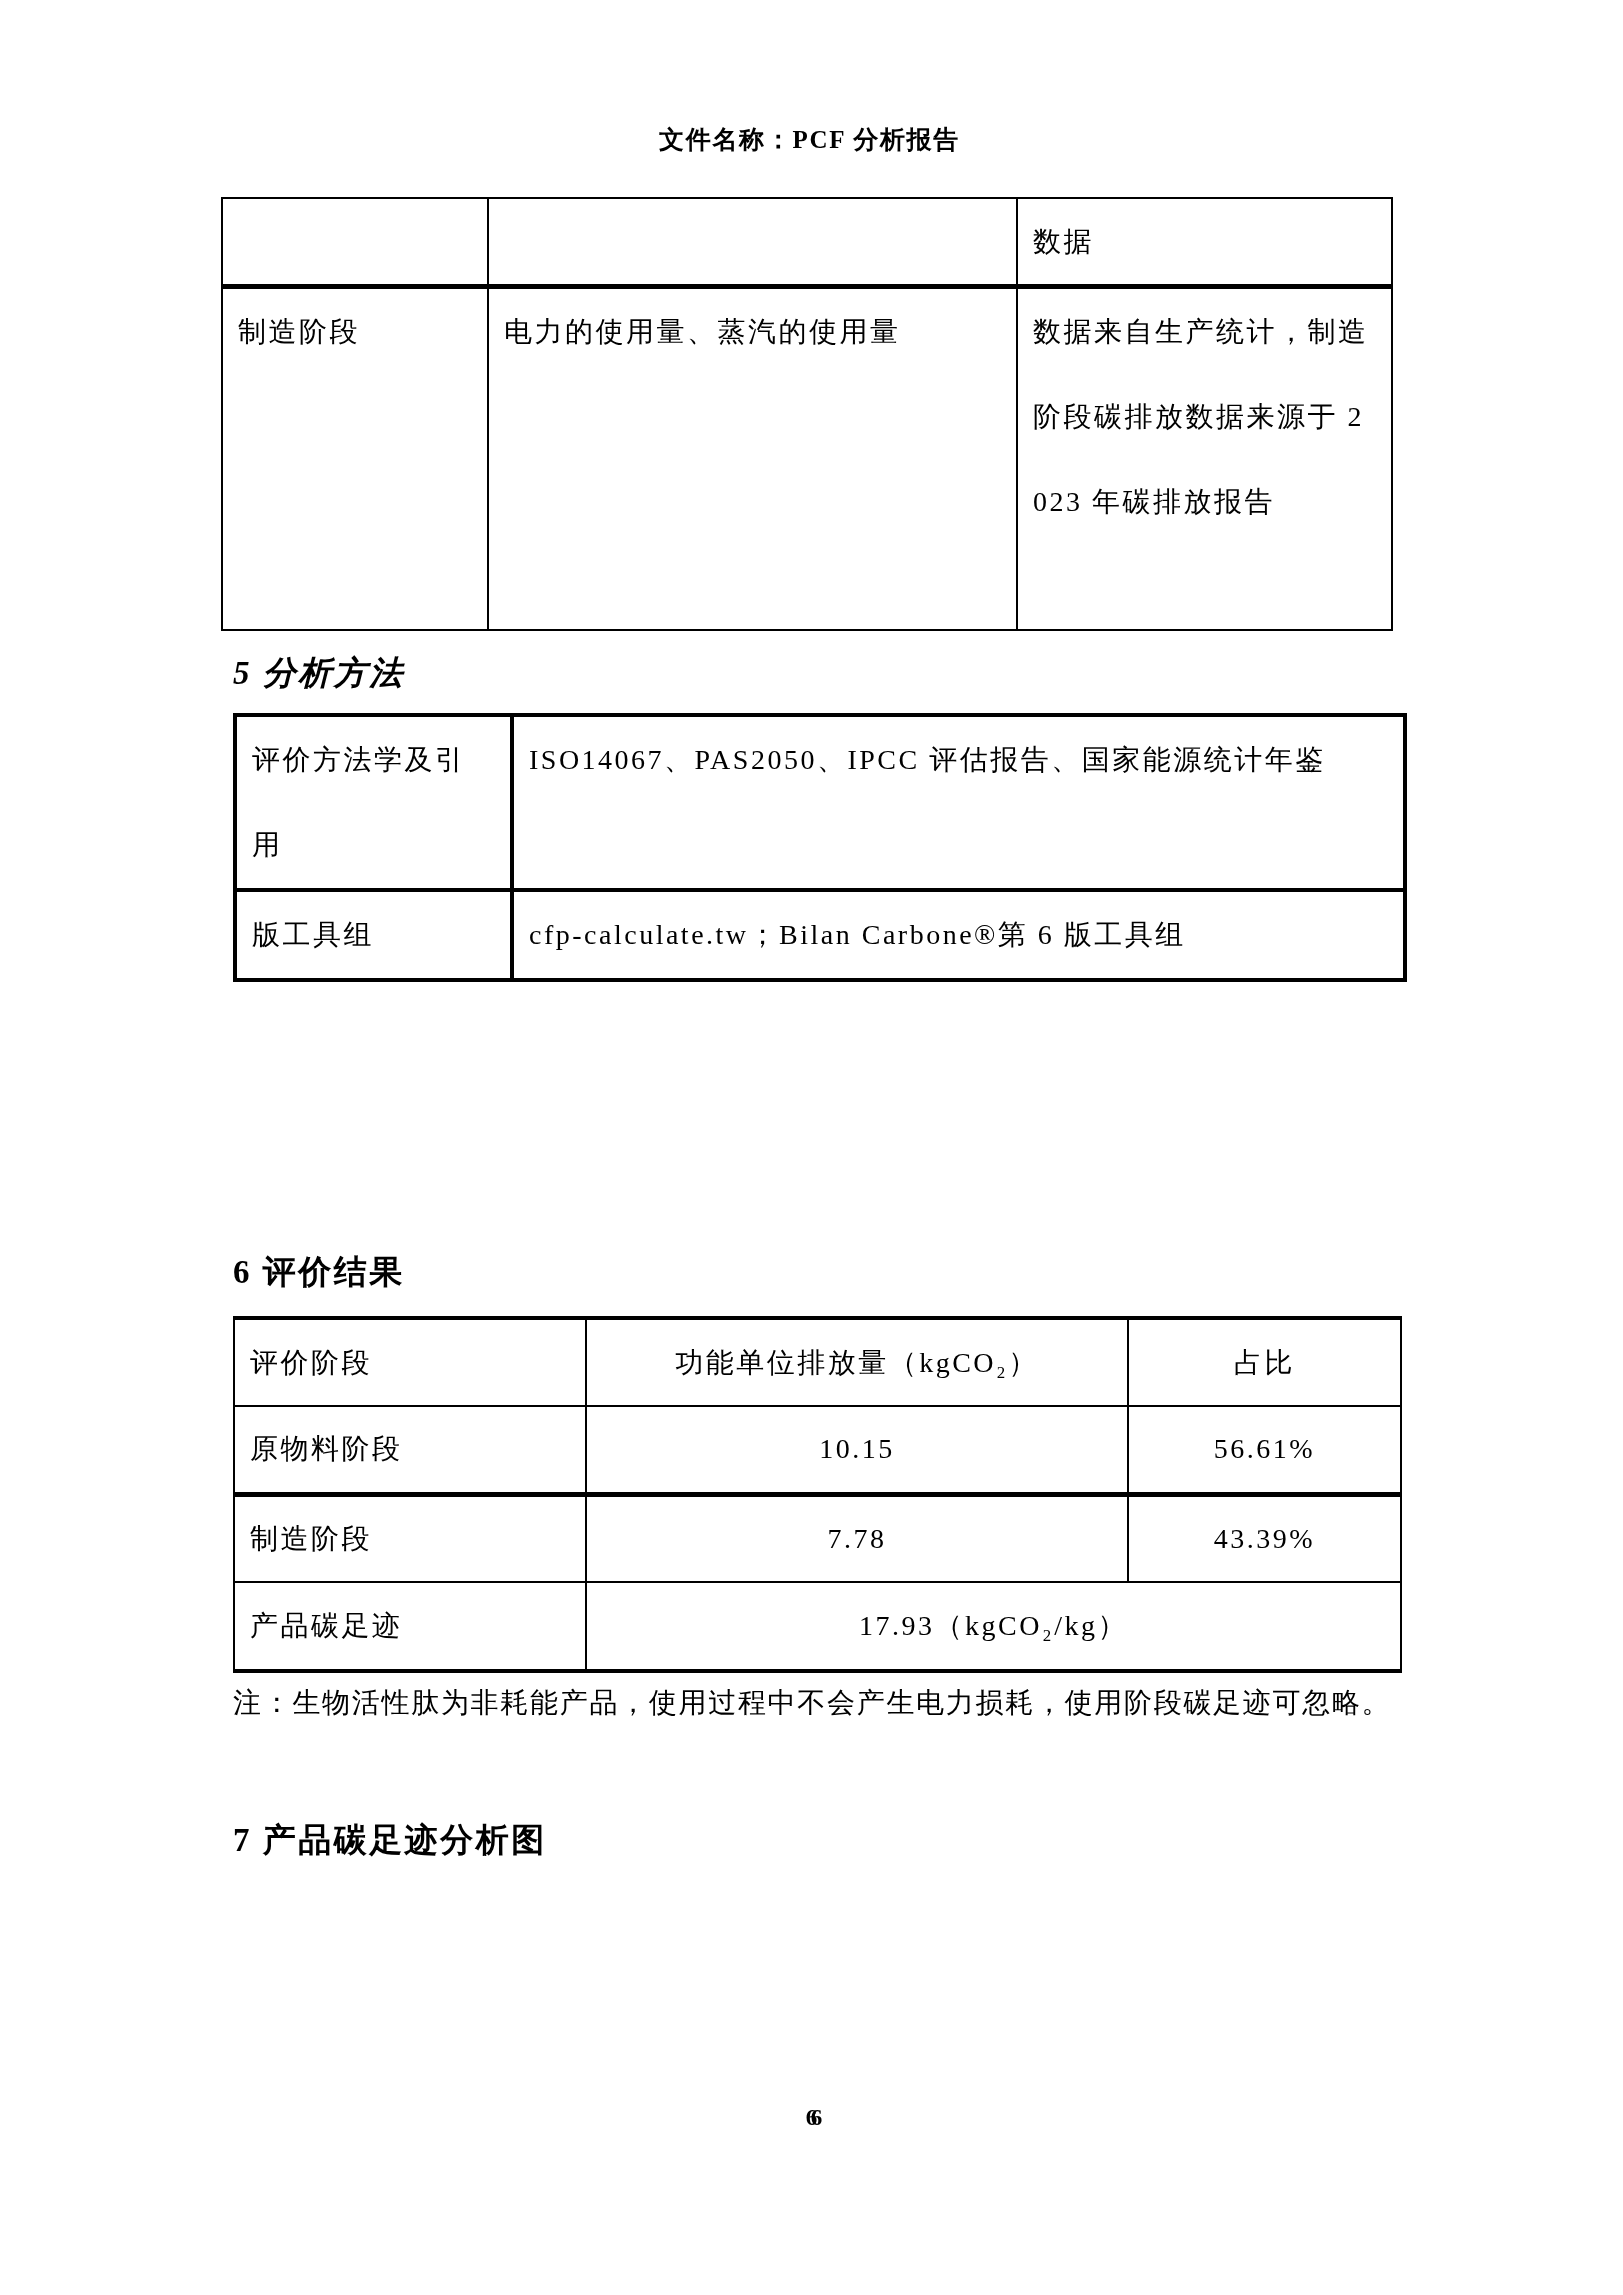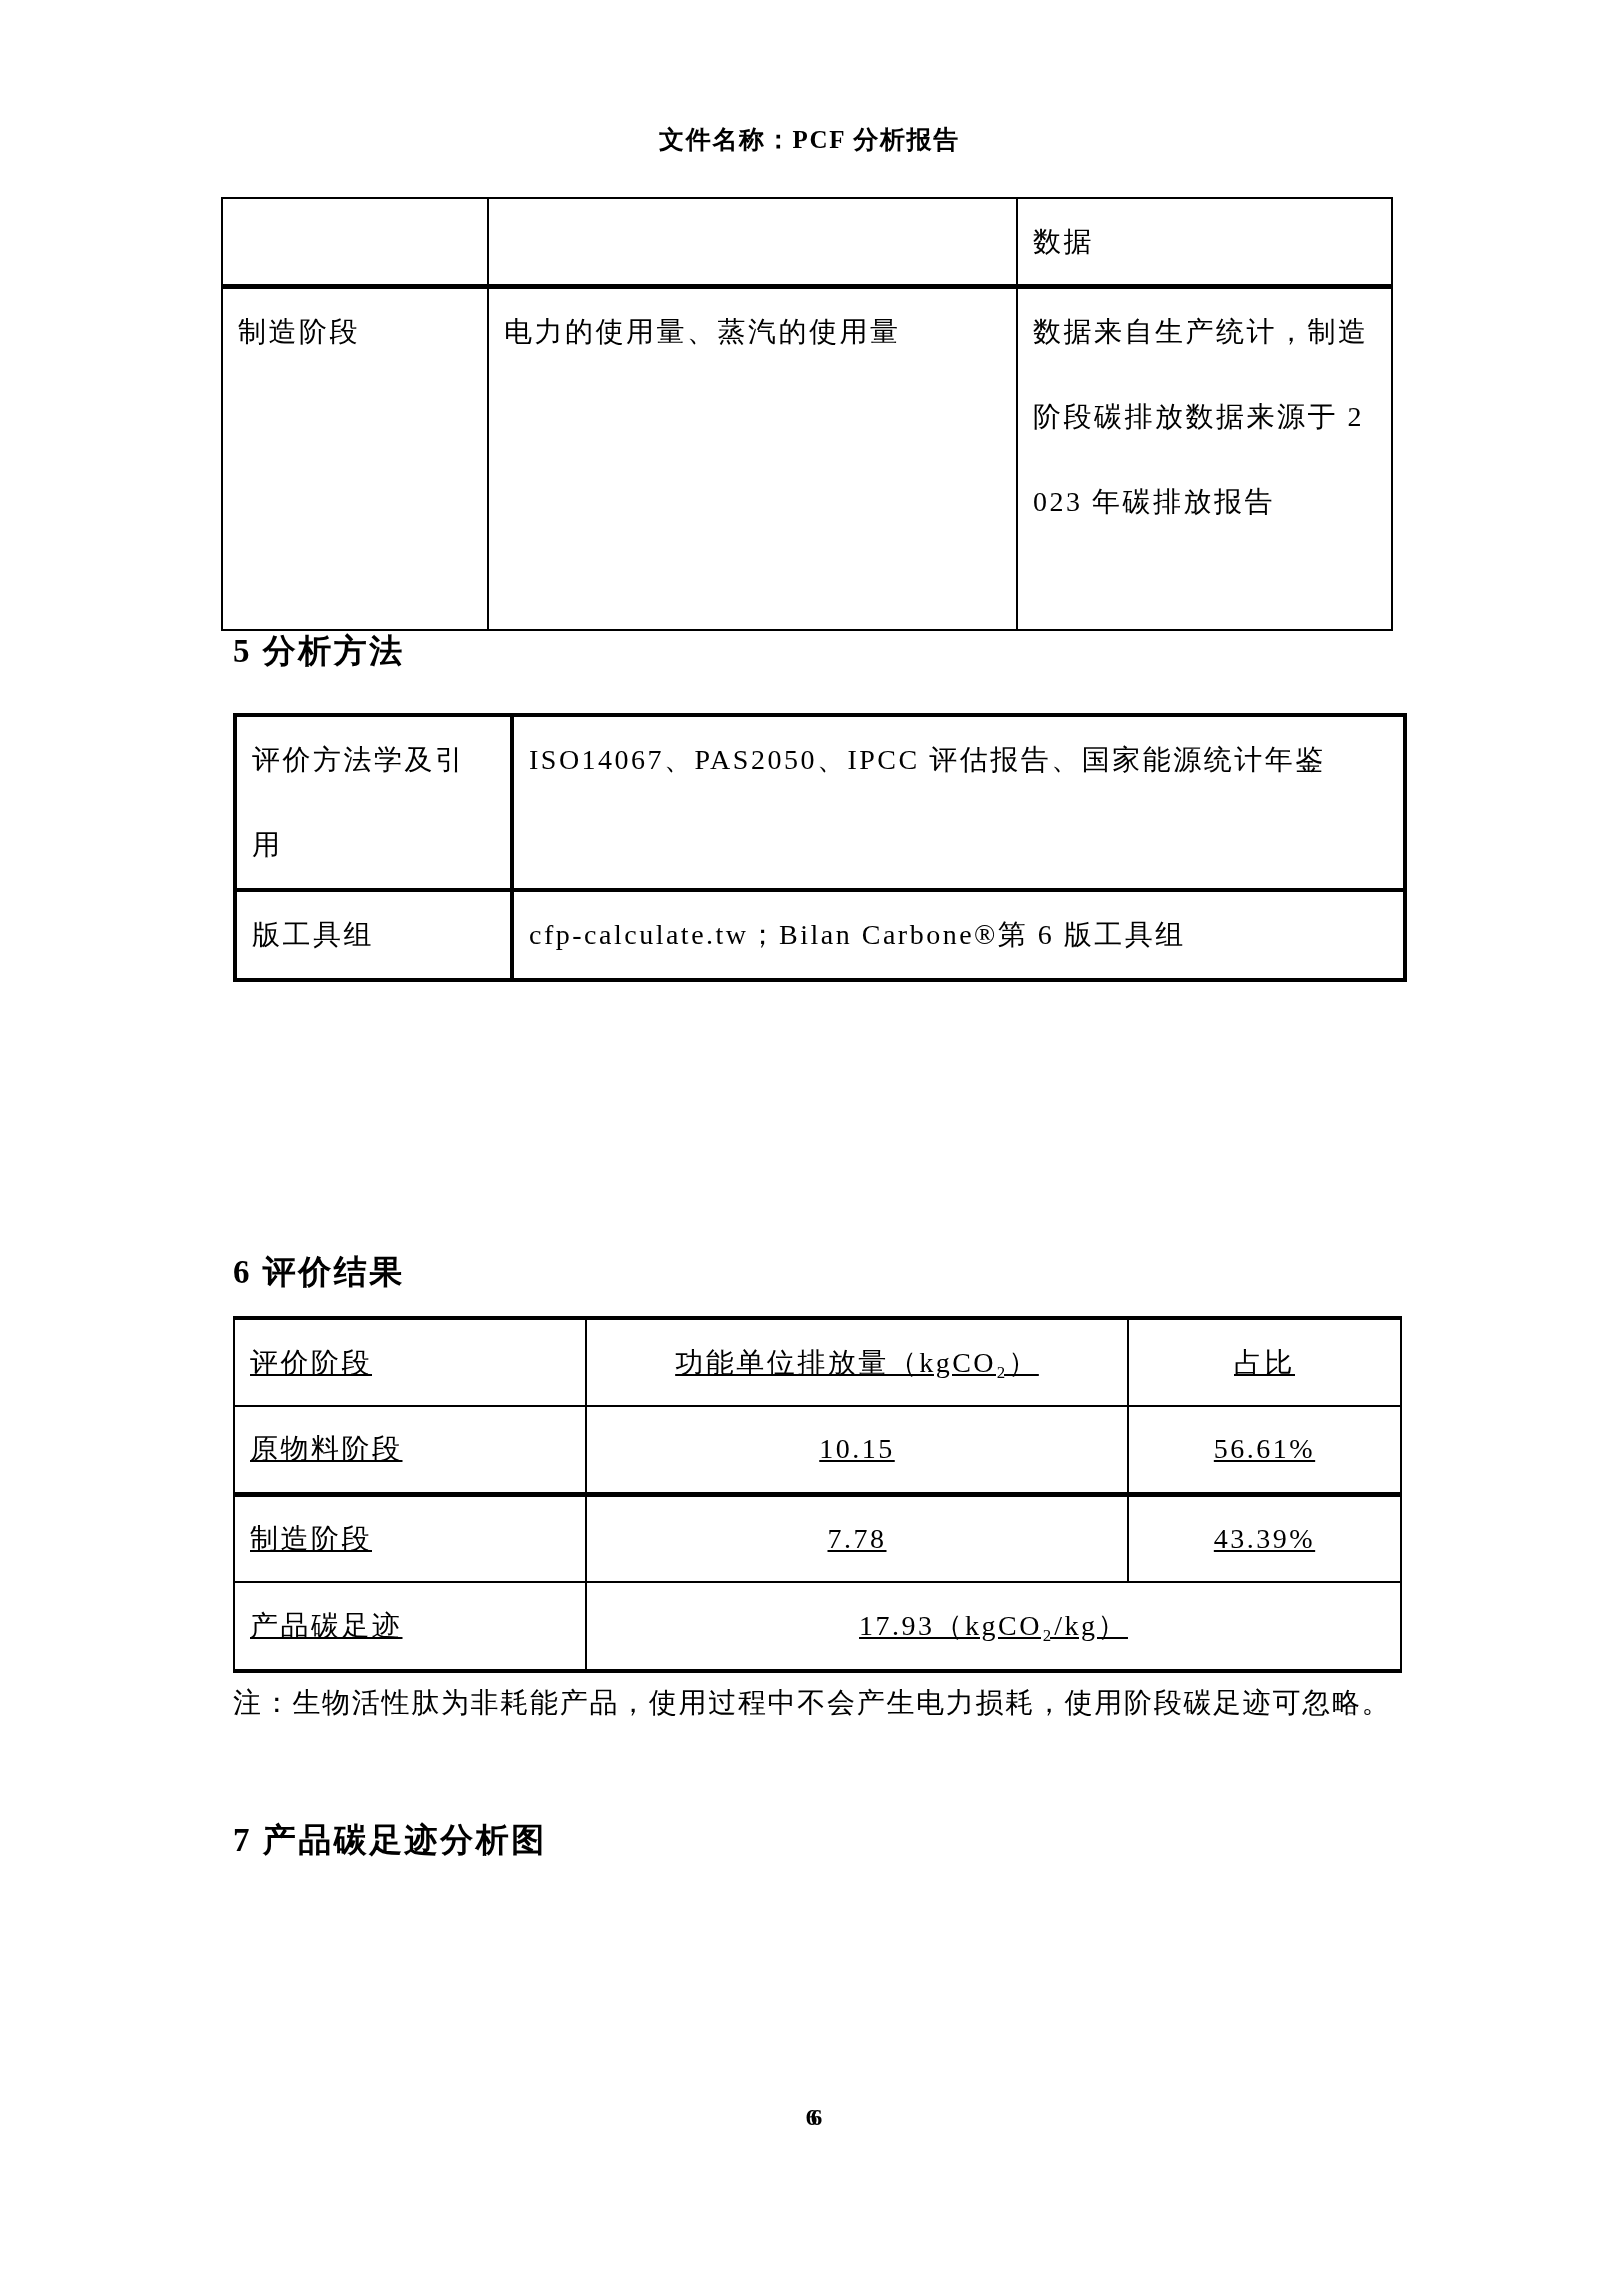--- a/index.html
+++ b/index.html
@@ -23,30 +23,30 @@
   }
   
   .t1{left:221px;top:197px;width:1170px;}
   .t1 td{border:2.5px solid #000;line-height:85px;}
   .t1 tr.thick-after td{border-bottom-width:5px;}
   
   .t2{left:233px;top:713px;width:1170px;border-radius:10px;}
   .t2 td{border:4.2px solid #000;line-height:85px;}
   
   .t3{left:233px;top:1316px;width:1167px;}
-  .t3 td{border:2.5px solid #000;vertical-align:middle;line-height:34px;word-break:normal;text-decoration:underline;}
+  .t3 td{border:2.5px solid #000;vertical-align:middle;line-height:34px;word-break:normal;}
   .t3 tr.head td{border-top-width:4.2px;}
   .t3 tr.thick-after td{border-bottom-width:5px;}
   .t3 tr.last td{border-bottom-width:4.2px;}
   .t3 .c{text-align:center;}
   .heading{
     position:absolute;left:233px;
     font-size:33px;font-weight:bold;letter-spacing:2.5px;
   }
-  .h5{top:629px;}
+  .h5{top:651px;font-style:italic;}
   .h6{top:1250px;}
   .h7{top:1818px;}
   .note{
     position:absolute;left:233px;top:1677px;width:1180px;
     font-size:28px;line-height:52px;letter-spacing:1.7px;word-break:break-all;
   }
   .page-number{
     position:absolute;left:0;top:2105px;width:1623px;
     text-align:center;font-size:23px;font-weight:bold;
     text-shadow:5px 0 0 #000;

